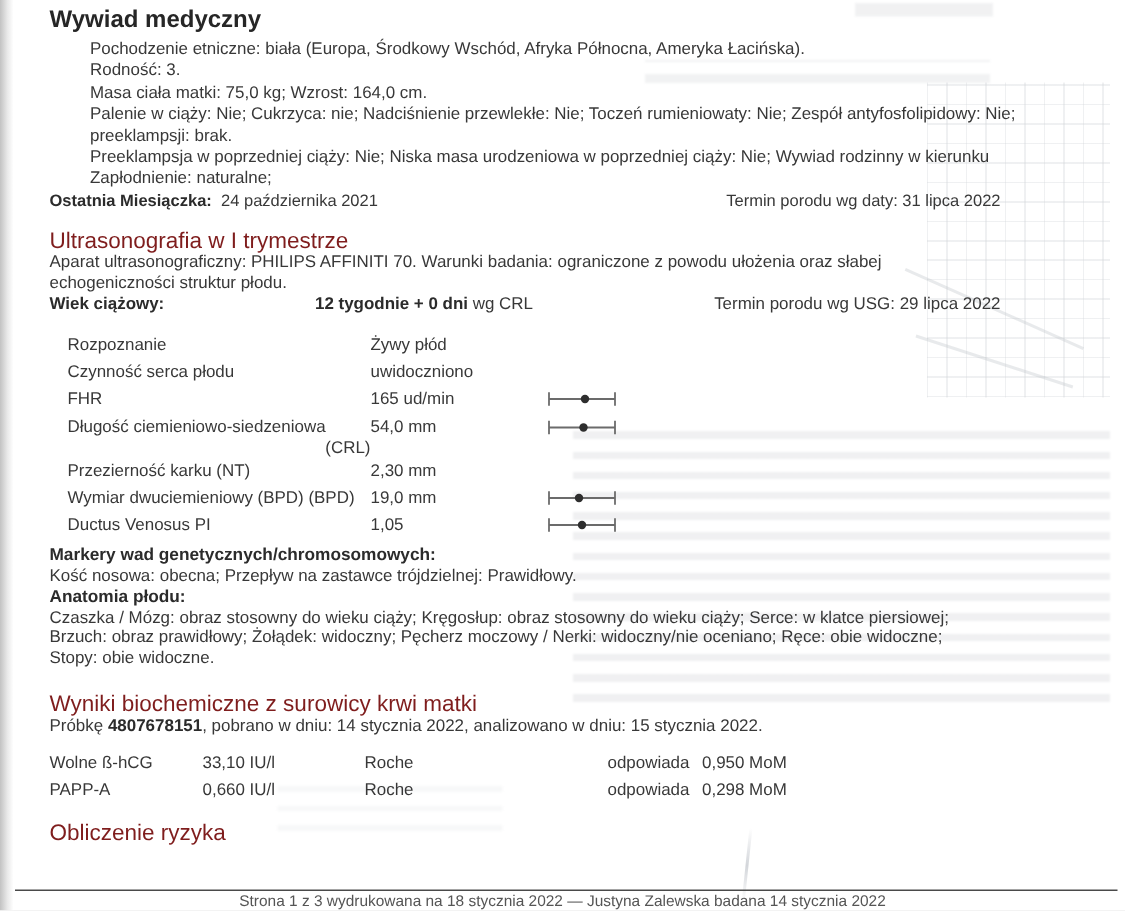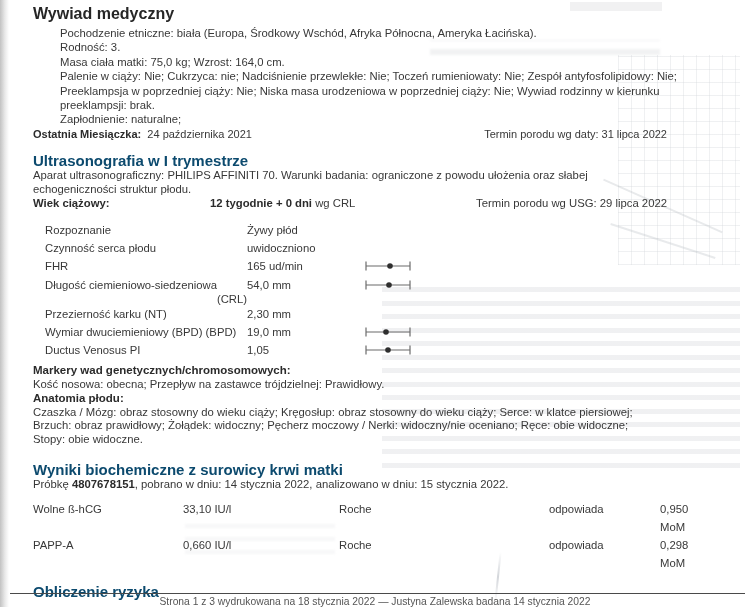--- a/index.html
+++ b/index.html
@@ -28,21 +28,21 @@
     background:repeating-linear-gradient(0deg,transparent 0 3px,rgba(130,136,146,.22) 3px 9px,transparent 9px 14px);}
   .bleed-topright{left:570px;top:2px;width:92px;height:9px;opacity:.45;filter:blur(.7px);
     background:rgba(130,136,146,.25);}
   .bleed-stamp{left:185px;top:518px;width:150px;height:40px;opacity:.5;filter:blur(1.2px);
     background:repeating-linear-gradient(0deg,transparent 0 4px,rgba(140,148,158,.14) 4px 8px,transparent 8px 13px);}
   .crease{position:absolute;left:497px;top:552px;width:2px;height:50px;
     background:linear-gradient(to bottom,rgba(200,205,210,.0),rgba(175,180,188,.55),rgba(200,205,210,0));transform:rotate(6deg);}
 
   .content{position:absolute;left:33px;top:0;width:634px;}
   .h1{font-size:16px;line-height:18px;font-weight:bold;color:#262626;margin:5px 0 3px;}
-  .h2{font-size:15px;line-height:17px;font-weight:bold;color:#0c4a6e;}
+  .h2{font-size:15px;line-height:17px;font-weight:normal;color:#7f1d1d;}
   .body-line{font-size:11.3px;line-height:14.4px;white-space:nowrap;margin-left:27px;}
   .sm{font-size:11.3px;line-height:13.6px;}
   b,.b{font-weight:bold;color:#2b2b2b;}
 
   .split-row{display:flex;justify-content:space-between;align-items:center;font-size:11px;line-height:14.4px;}
 
   .usg-head{margin-top:11px;}
   .wiek-row{display:flex;align-items:baseline;font-size:11.3px;line-height:14.6px;}
   .wiek-row .lbl{width:177px;}
   .wiek-row .spacer{flex:1;}
@@ -53,21 +53,21 @@
   .meas-row .lbl .l2{display:block;text-align:right;}
   .meas-row .val{width:117px;}
   .meas-row .rng{width:48px;padding-top:1px;}
 
   .markery{margin-top:2px;}
   .bold-line{font-size:11.5px;line-height:14.5px;font-weight:bold;color:#2b2b2b;}
 
   .bio-head{margin-top:14px;}
   .bio-rows{margin-top:9px;}
   .bio-row{display:grid;grid-template-columns:102px 108px 162px 63px auto;
-    font-size:11.3px;line-height:18px;gap:48px;}
+    font-size:11.3px;line-height:18px;}
 
   .ryzyko{margin-top:11px;}
 
   .footer{position:absolute;left:0;right:0;bottom:-6px;height:20px;}
   .footer-rule{position:absolute;left:10px;right:5px;top:0;border-top:1.6px solid #4a4a4a;}
   .footer-text{position:absolute;left:0;right:0;top:3px;text-align:center;
     font-size:10.3px;color:#555;}
 </style>
 </head>
 <body>
@@ -85,22 +85,22 @@
   <div class="bleed bleed-stamp"></div>
   <div class="crease"></div>
 
   <div class="content">
 
     <div class="h1">Wywiad medyczny</div>
     <div class="body-line">Pochodzenie etniczne: biała (Europa, Środkowy Wschód, Afryka Północna, Ameryka Łacińska).</div>
     <div class="body-line">Rodność: 3.</div>
     <div class="body-line">Masa ciała matki: 75,0 kg;  Wzrost: 164,0 cm.</div>
     <div class="body-line">Palenie w ciąży: Nie;  Cukrzyca: nie;  Nadciśnienie przewlekłe: Nie;  Toczeń rumieniowaty: Nie;  Zespół antyfosfolipidowy: Nie;</div>
+    <div class="body-line">preeklampsji: brak.</div>
     <div class="body-line">Preeklampsja w poprzedniej ciąży: Nie;  Niska masa urodzeniowa w poprzedniej ciąży: Nie;  Wywiad rodzinny w kierunku</div>
-    <div class="body-line">preeklampsji: brak.</div>
     <div class="body-line">Zapłodnienie: naturalne;</div>
     <div class="split-row">
       <span><b>Ostatnia Miesiączka:</b>&nbsp; <span>24 października 2021</span></span>
       <span>Termin porodu wg daty:  31 lipca 2022</span>
     </div>
 
     <div class="h2 usg-head">Ultrasonografia w I trymestrze</div>
     <div class="sm">Aparat ultrasonograficzny: PHILIPS AFFINITI 70. Warunki badania: ograniczone z powodu ułożenia oraz słabej</div>
     <div class="sm">echogeniczności struktur płodu.</div>
     <div class="wiek-row">

